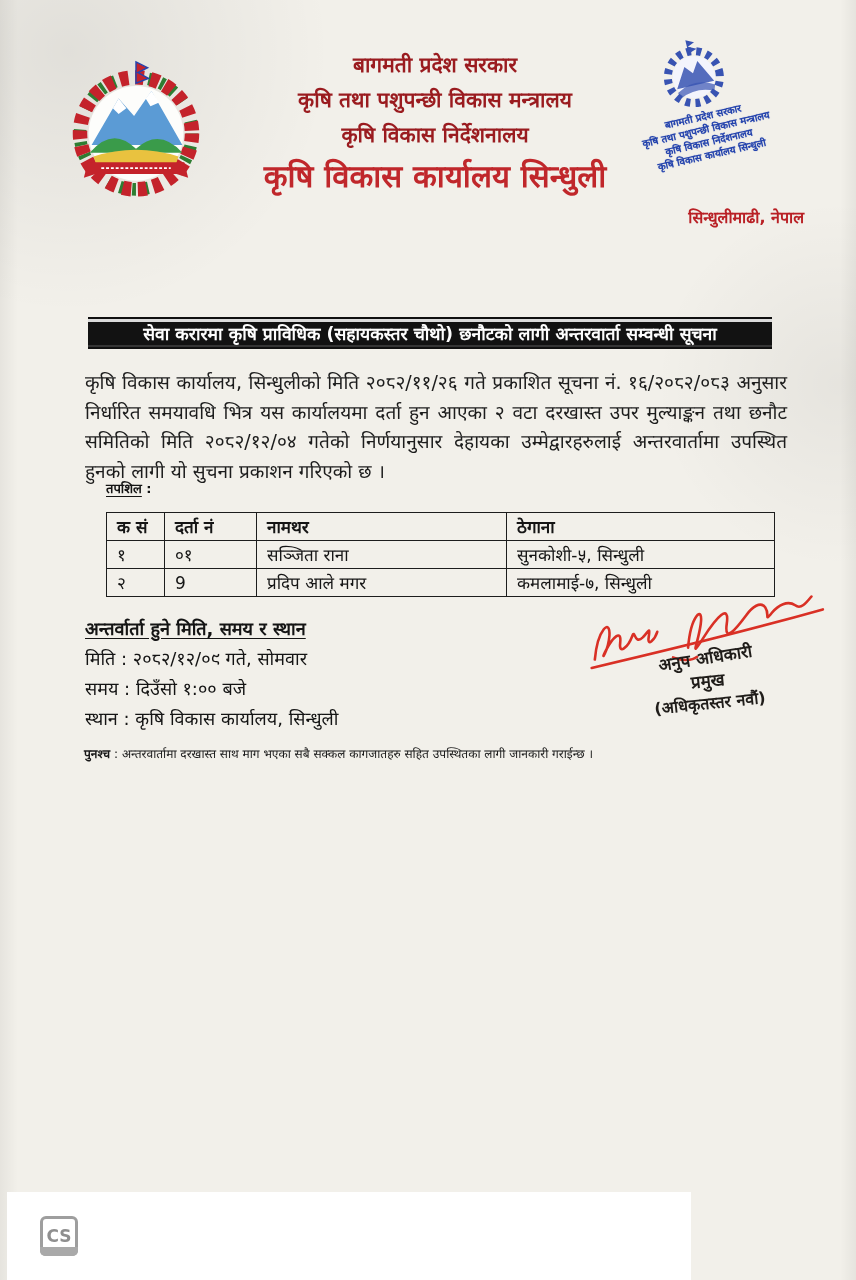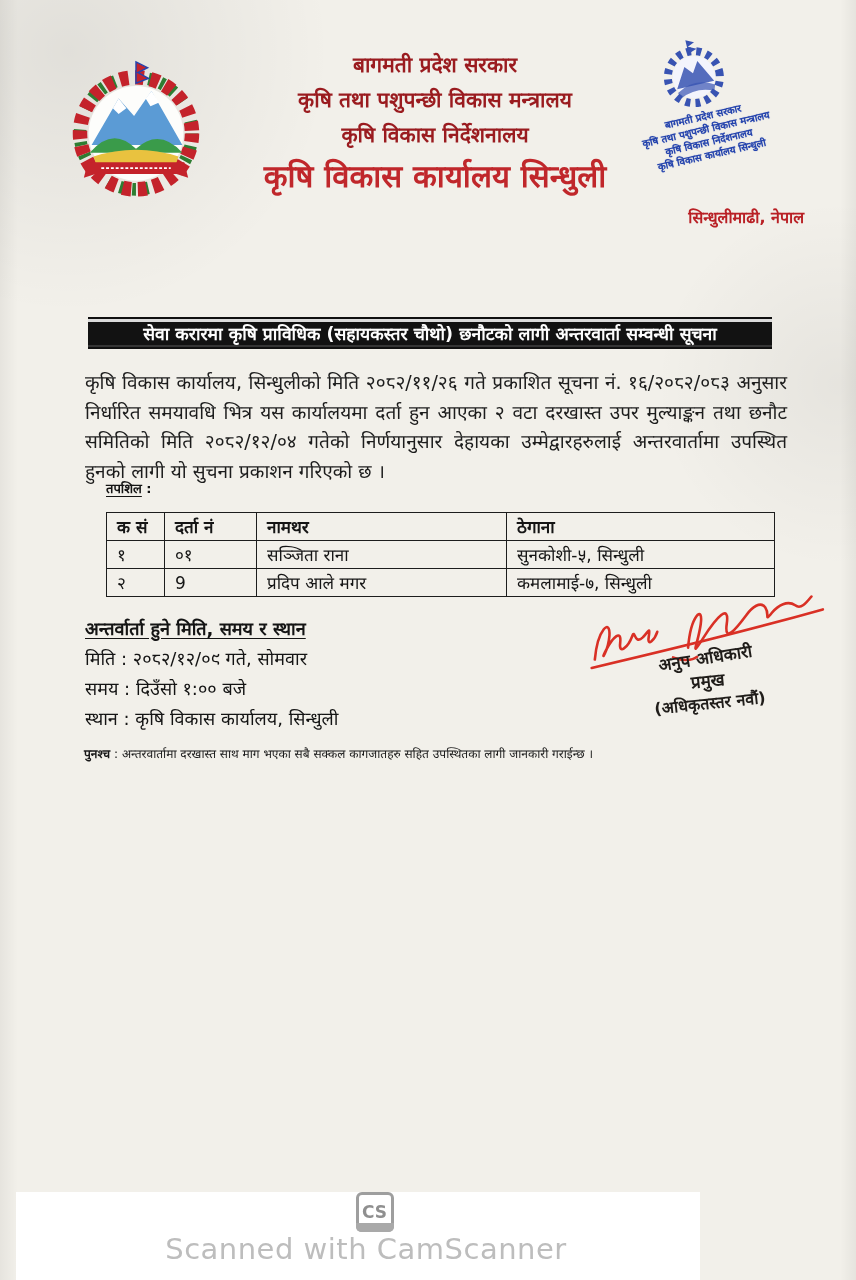--- a/index.html
+++ b/index.html
@@ -75,22 +75,22 @@
   .postscript { position:absolute; left:84px; top:742px; width:710px; font-size:12px;
                 line-height:25px; color:#181818; }
   .postscript .ps-label { font-weight:bold; }
 
   
   .doc-footer { position:absolute; left:84px; top:1114px; width:690px; font-size:13px;
                 font-weight:bold; color:#8d181c; white-space:nowrap; }
   .doc-footer .lnk { color:#7c1317; text-decoration:underline; text-underline-offset:2px; }
 
   
-  .scan-band { position:absolute; left:16px; top:1192px; width:684px; height:88px; background:#ffffff;
-               display:flex; align-items:center;flex-direction:column; }
+  .scan-band { position:absolute; left:7px; top:1192px; width:684px; height:88px; background:#ffffff;
+               display:flex; align-items:center; }
   .cs-badge { margin-left:33px; width:38px; height:40px; border-radius:6px;
               border:3px solid #9e9e9e; background:#fff; position:relative;
               display:flex; align-items:center; justify-content:center;
               font-size:17px; font-weight:bold; color:#8f8f8f; }
   .cs-badge::after { content:""; position:absolute; left:-3px; right:-3px; bottom:-3px; height:9px;
                      background:#a9a9a9; border-radius:0 0 5px 5px; }
   .scan-text { margin-left:16px; font-size:29px; color:#bdbdbd; letter-spacing:.5px; }
 </style>
 </head>
 <body>
@@ -193,16 +193,15 @@
     <div class="sig-level">(अधिकृतस्तर नवौं)</div>
   </div>
 
   <p class="postscript">
     <span class="ps-label">पुनश्च</span><span> : अन्तरवार्तामा दरखास्त साथ माग भएका सबै सक्कल कागजातहरु सहित उपस्थितका लागी जानकारी गराईन्छ ।</span>
   </p>
 
 
   <div class="scan-band">
     <div class="cs-badge">CS</div>
-    <div class="scan-text">Scanned with CamScanner</div>
   </div>
 
 </div>
 
 </body></html>

